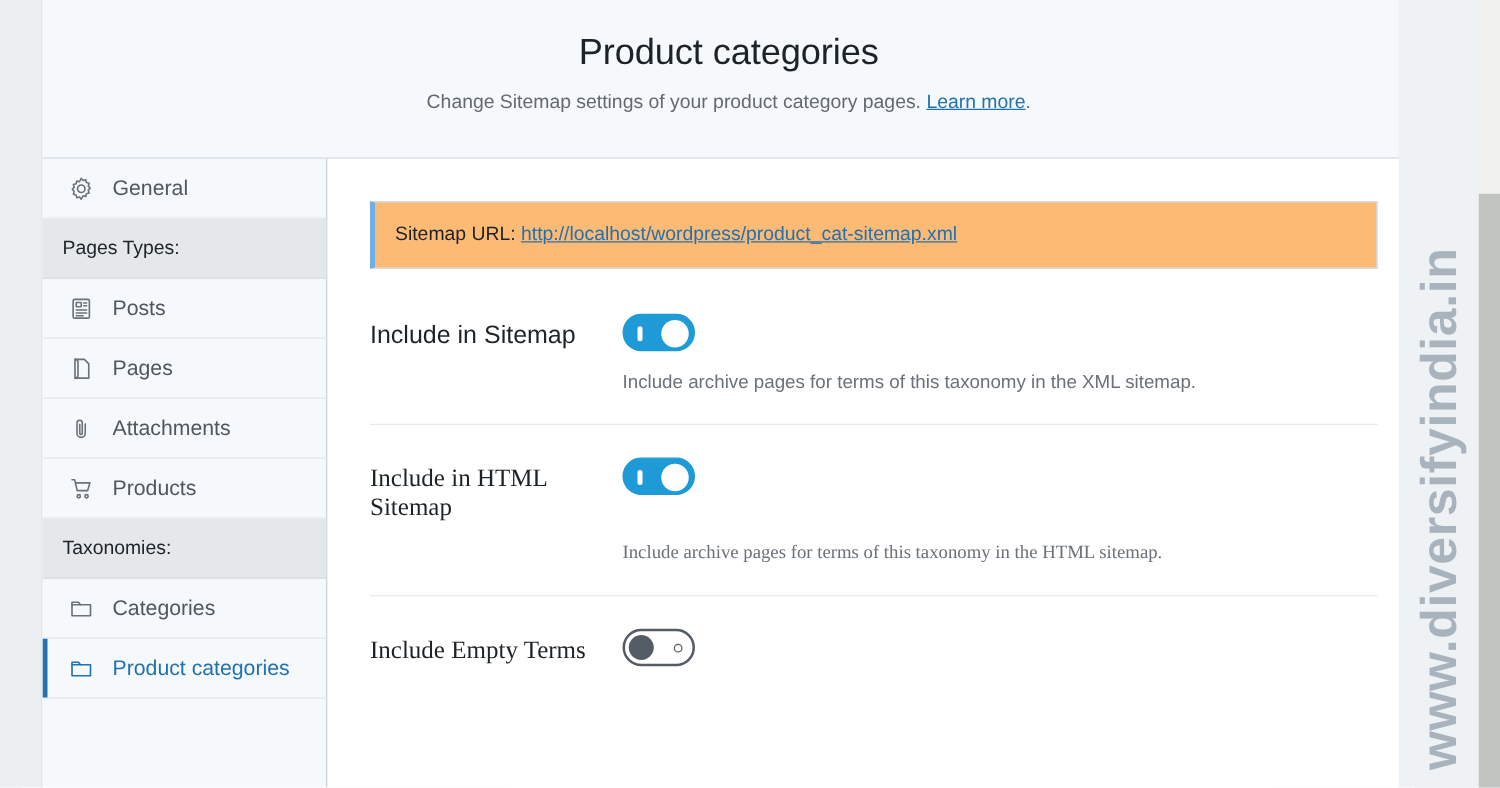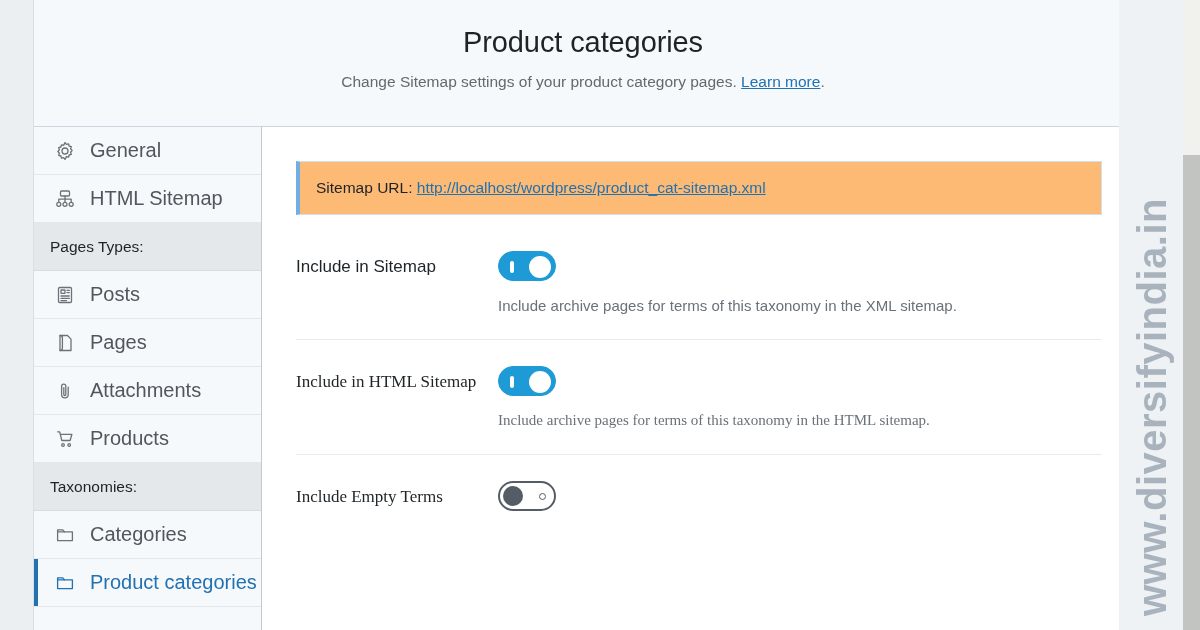--- a/index.html
+++ b/index.html
@@ -68,21 +68,21 @@
     border-right: 1px solid #c3c9cf;
   }
   .nav-item {
     position: relative;
     display: flex;
     align-items: center;
     height: 48px;
     padding-left: 20px;
     border-bottom: 1px solid #e3e8ec;
     color: #50575e;
-    font-size: 20px;
+    font-size: 17px;
   }
   .nav-item .ico {
     width: 22px; height: 22px;
     margin-right: 14px;
     display: flex; align-items: center; justify-content: center;
     flex: 0 0 22px;
   }
   .nav-item .ico svg { display: block; }
   .nav-item.group {
     background: #e5e8ea;
@@ -128,21 +128,21 @@
     margin-bottom: 0;
     border-bottom: 1px solid #e4ecf2;
     padding-top: 2px;
   }
   .setting + .setting { padding-top: 26px; font-family: Liberation Serif, serif; }
   .setting.last { border-bottom: none; }
 
   .setting .label {
     width: 202px;
     flex: 0 0 202px;
-    font-size: 17px;
+    font-size: 20px;
     color: #1d2327;
     padding-top: 6px;
   }
   .setting .control { flex: 0 0 auto; }
   .setting .desc {
     width: 100%;
     padding-left: 202px;
     margin-top: 16px;
     font-size: 15px;
     color: #6b7178;
@@ -237,32 +237,20 @@
 
       <nav class="sidebar" id="sidebar">
           <div class="nav-item">
             <span class="ico">
               <svg width="20" height="20" viewBox="0 0 20 20">
                 <circle cx="10" cy="10" r="3" stroke="#6b7278" stroke-width="1.3" fill="none" stroke-linecap="round" stroke-linejoin="round"></circle>
                 <path d="M10 1.6l1.4 1.8 2.2-.6.5 2.2 2.2.6-.7 2.2 1.5 1.7-1.5 1.7.7 2.2-2.2.6-.5 2.2-2.2-.6L10 18.4 8.6 16.6l-2.2.6-.5-2.2-2.2-.6.7-2.2L2.9 10.5 4.4 8.8l-.7-2.2 2.2-.6.5-2.2 2.2.6z" stroke="#6b7278" stroke-width="1.3" fill="none" stroke-linecap="round" stroke-linejoin="round"></path>
               </svg>
             </span>
             <span>General</span>
-          </div>
-          <div class="nav-item">
-            <span class="ico">
-              <svg width="20" height="20" viewBox="0 0 20 20">
-                <rect x="5.5" y="2" width="9" height="5" rx="1" stroke="#6b7278" stroke-width="1.3" fill="none" stroke-linecap="round" stroke-linejoin="round"></rect>
-                <path d="M10 7v3.2M3.8 13.2v-3H16.2v3M10 10.2v3" stroke="#6b7278" stroke-width="1.3" fill="none" stroke-linecap="round" stroke-linejoin="round"></path>
-                <circle cx="3.8" cy="15.3" r="2" stroke="#6b7278" stroke-width="1.3" fill="none" stroke-linecap="round" stroke-linejoin="round"></circle>
-                <circle cx="10" cy="15.3" r="2" stroke="#6b7278" stroke-width="1.3" fill="none" stroke-linecap="round" stroke-linejoin="round"></circle>
-                <circle cx="16.2" cy="15.3" r="2" stroke="#6b7278" stroke-width="1.3" fill="none" stroke-linecap="round" stroke-linejoin="round"></circle>
-              </svg>
-            </span>
-            <span>HTML Sitemap</span>
           </div>
           <div class="nav-item group">
             <span>Pages Types:</span>
           </div>
           <div class="nav-item">
             <span class="ico">
               <svg width="20" height="20" viewBox="0 0 20 20">
                 <rect x="3.5" y="2.5" width="13" height="15" rx="1.2" stroke="#6b7278" stroke-width="1.3" fill="none" stroke-linecap="round" stroke-linejoin="round"></rect>
                 <rect x="6" y="5" width="4" height="3.4" rx="0.5" stroke="#6b7278" stroke-width="1.3" fill="none" stroke-linecap="round" stroke-linejoin="round"></rect>
                 <path d="M12 5.4h2.3M12 7.6h2.3M6 11h8.3M6 13.4h8.3M6 15.6h5.5" stroke="#6b7278" stroke-width="1.3" fill="none" stroke-linecap="round" stroke-linejoin="round"></path>

